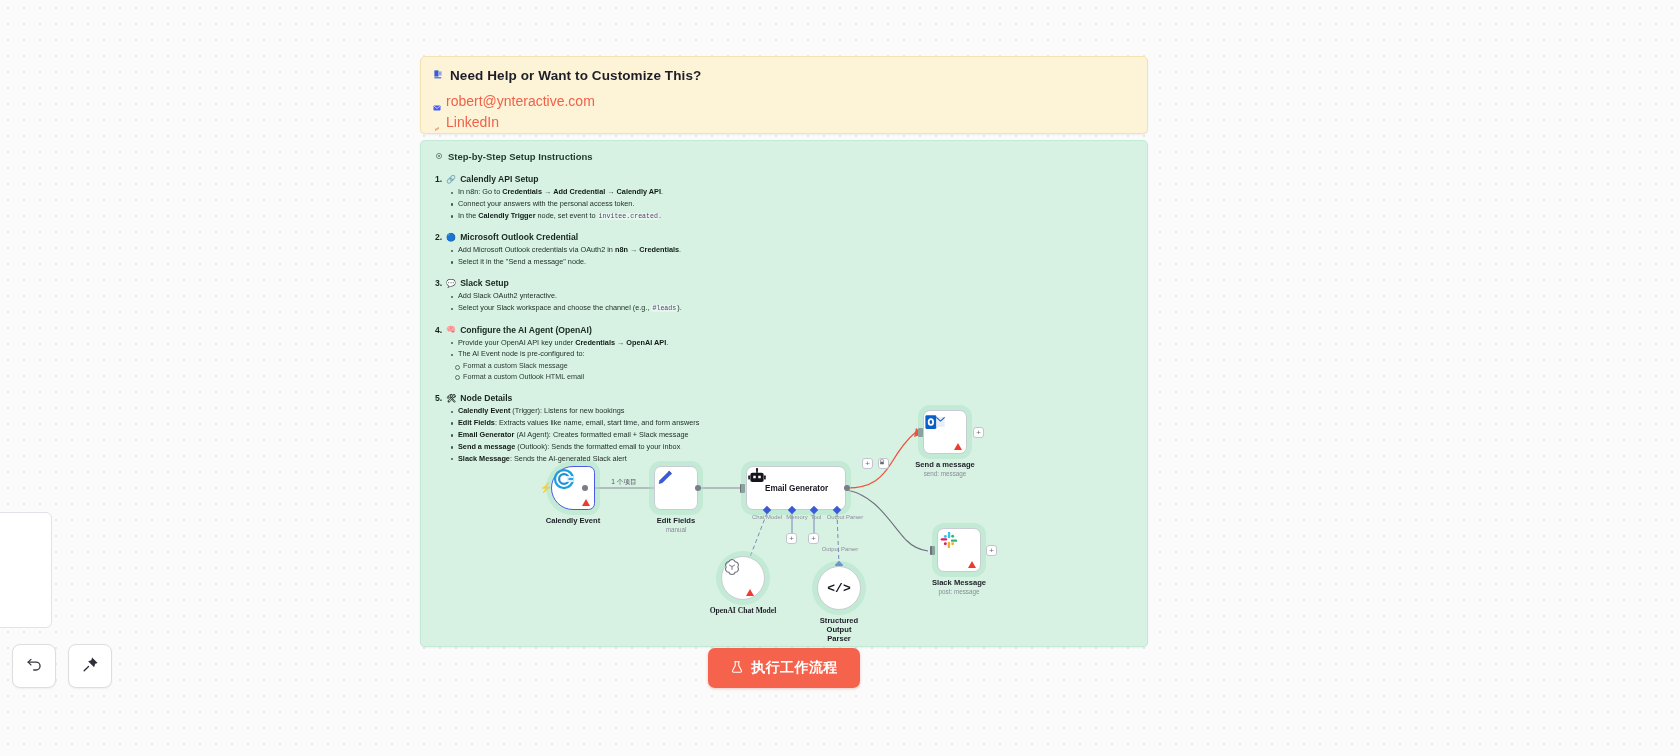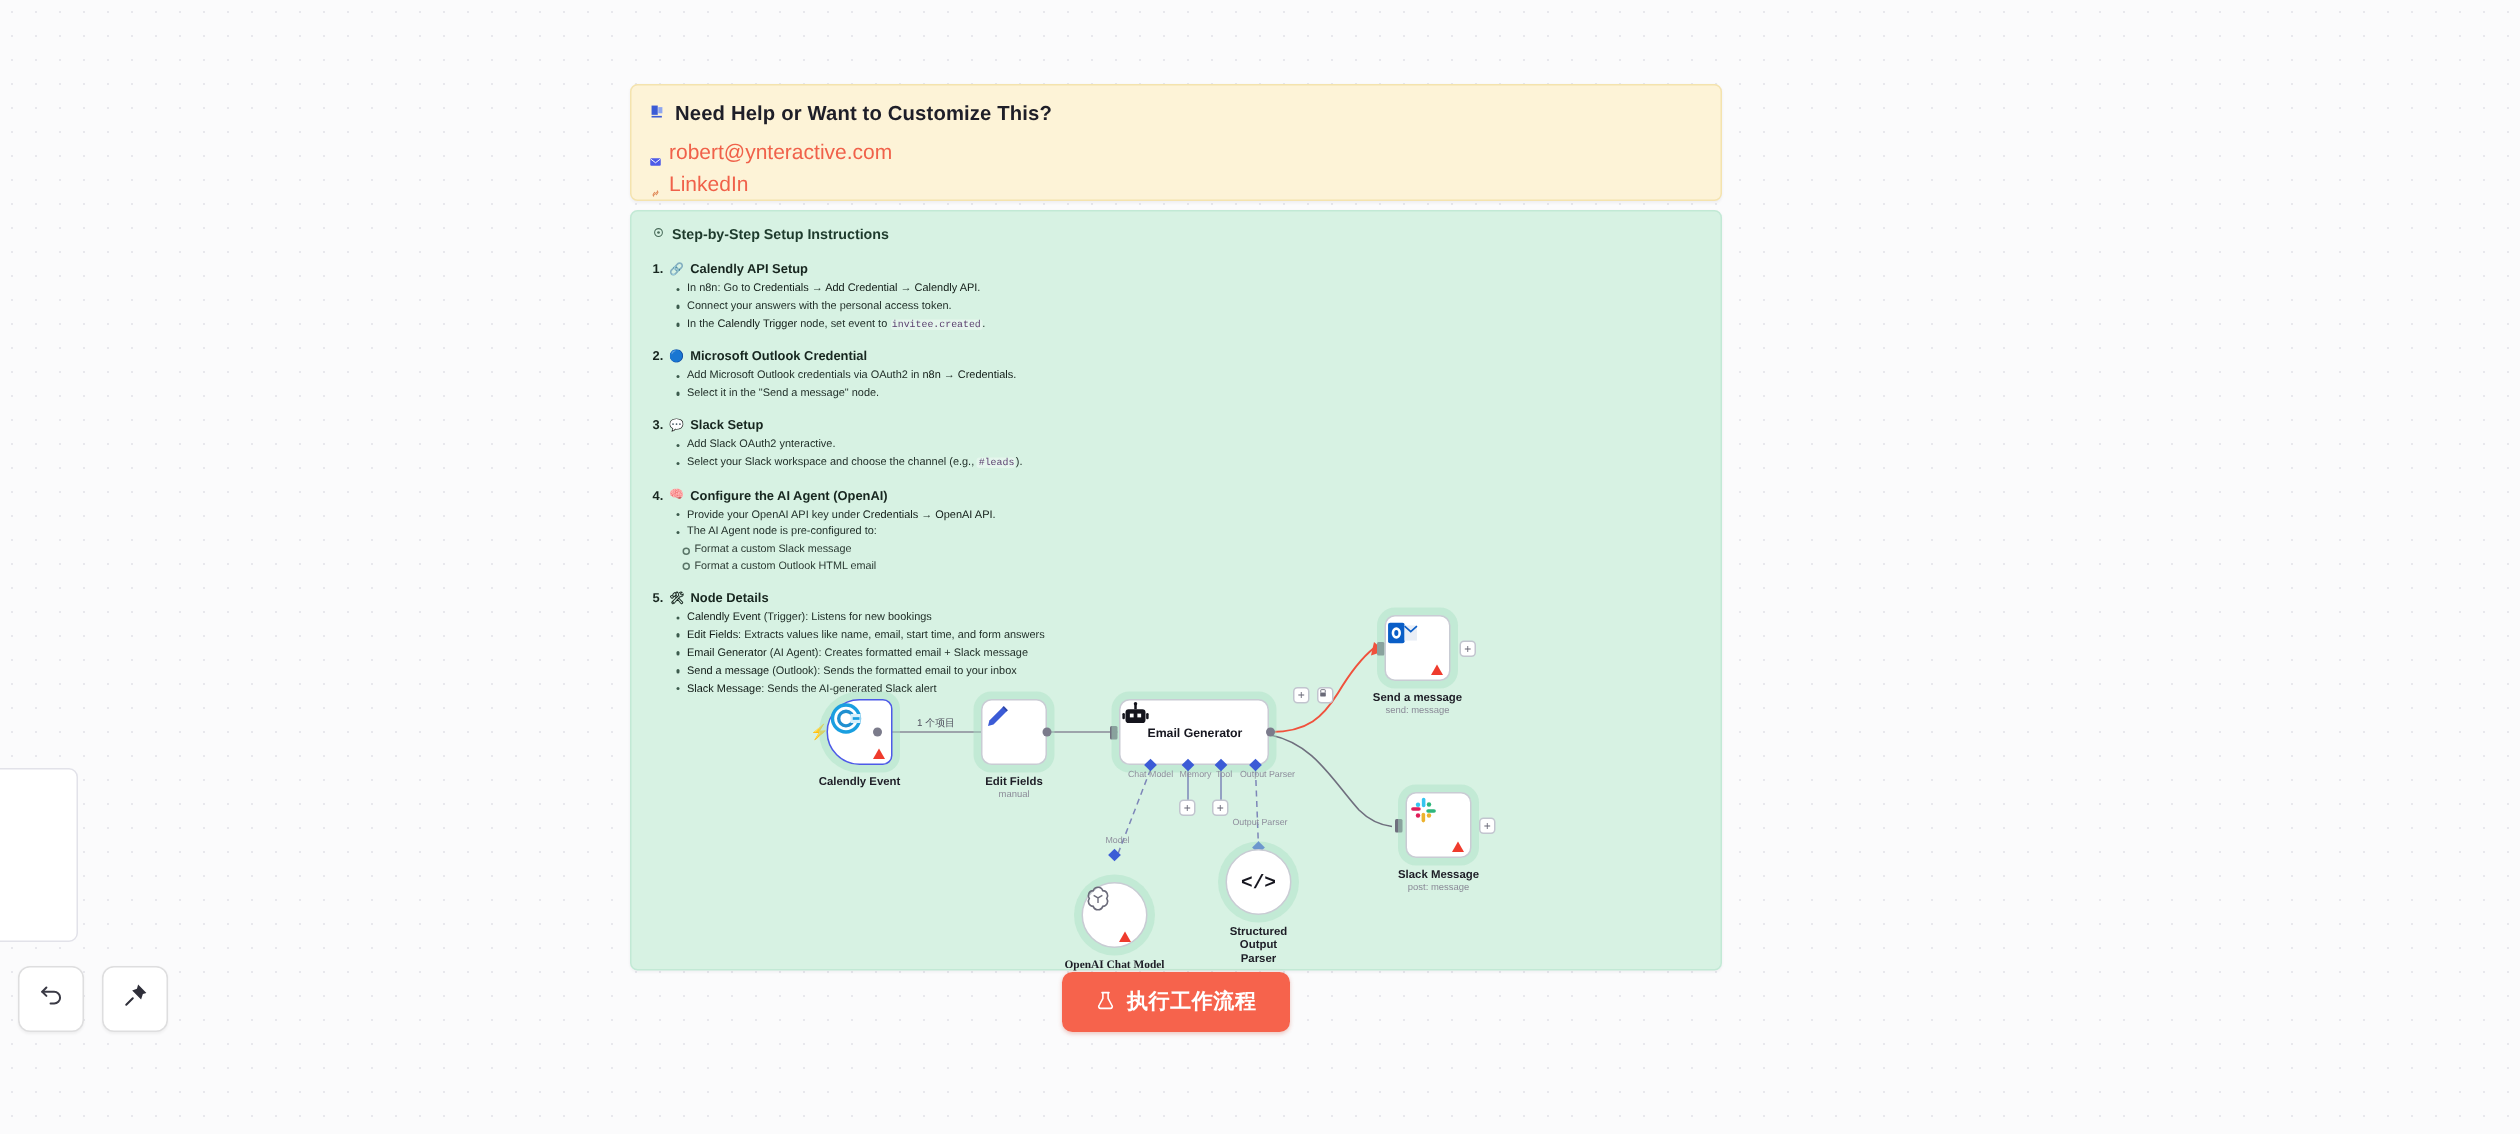--- a/index.html
+++ b/index.html
@@ -63,21 +63,21 @@
     background:#3b5a4c; border-radius:50%;
   }
   ul.sub{ margin:1px 0 0 12px; padding:0 0 0 10px; list-style:none; }
   ul.sub li{
     font-size:7.2px; line-height:1.45; color:#2b3a33; position:relative; padding-left:8px; margin:0;
   }
   ul.sub li:before{
     content:""; position:absolute; left:0; top:3.6px; width:3px; height:3px;
     border:.7px solid #5a7568; border-radius:50%; background:transparent;
   }
-  b.st{ font-weight:400; color:#101a15; }
+  b.st{ font-weight:700; color:#101a15; }
   code.mono{
     font-family:"Liberation Mono", monospace; font-size:6.6px; color:#5a3f6e;
     background:rgba(255,255,255,.35); padding:0 1px; border-radius:2px;
   }
 
   
   .wf{ position:absolute; left:420px; top:400px; width:728px; height:247px; }
   .wf svg{ position:absolute; left:0; top:0; overflow:visible; }
 
   .node{ position:absolute; }
@@ -224,21 +224,21 @@
         <li>Add Slack OAuth2 ynteractive.</li>
         <li>Select your Slack workspace and choose the channel (e.g., <code class="mono">#leads</code>).</li>
       </ul>
       <div class="step-h">
         <span>4.</span>
         <span class="emj">🧠</span>
         <span>Configure the AI Agent (OpenAI)</span>
       </div>
       <ul class="bul">
         <li>Provide your OpenAI API key under <b class="st">Credentials</b> → <b class="st">OpenAI API</b>.</li>
-        <li>The AI Agent node is pre-configured to:</li>
+        <li>The AI Event node is pre-configured to:</li>
       </ul>
       <ul class="sub">
         <li>Format a custom Slack message</li>
         <li>Format a custom Outlook HTML email</li>
       </ul>
       <div class="step-h">
         <span>5.</span>
         <span class="emj">🛠</span>
         <span>Node Details</span>
       </div>
@@ -384,21 +384,21 @@
       </span>
       <span class="warn"></span>
     </div>
     <div class="nlabel" style="top:50px; left:22px;">Slack Message</div>
     <div class="nsub" style="top:60px; left:22px;">post: message</div>
   </div>
   <span class="plusbtn" style="left:566px; top:145px;">+</span>
 
   <span class="connlabel" style="left:325px; top:158px;">Model</span>
   <span class="diamond" style="left:320px; top:167px;"></span>
-  <div class="node" style="left:301px; top:188px;font-family:Liberation Serif, serif;">
+  <div class="node" style="left:301px; top:156px;font-family:Liberation Serif, serif;">
     <div class="circnode">
       <span>
         <svg width="20" height="20" viewBox="0 0 24 24">
             <path d="M12 3a4 4 0 00-3.8 2.7A4 4 0 005 12a4 4 0 003.2 6.3A4 4 0 0012 21a4 4 0 003.8-2.7A4 4 0 0019 12a4 4 0 00-3.2-6.3A4 4 0 0012 3z" fill="none" stroke="#6b6b7a" stroke-width="1.3"></path>
             <path d="M8.5 9.5l3.5 2 3.5-2M12 11.5v4" stroke="#6b6b7a" stroke-width="1.1" fill="none"></path>
           </svg>
       </span>
       <span class="warn" style="right:10px;bottom:3px;"></span>
     </div>
     <div class="nlabel" style="top:50px; left:22px;">OpenAI Chat Model</div>

